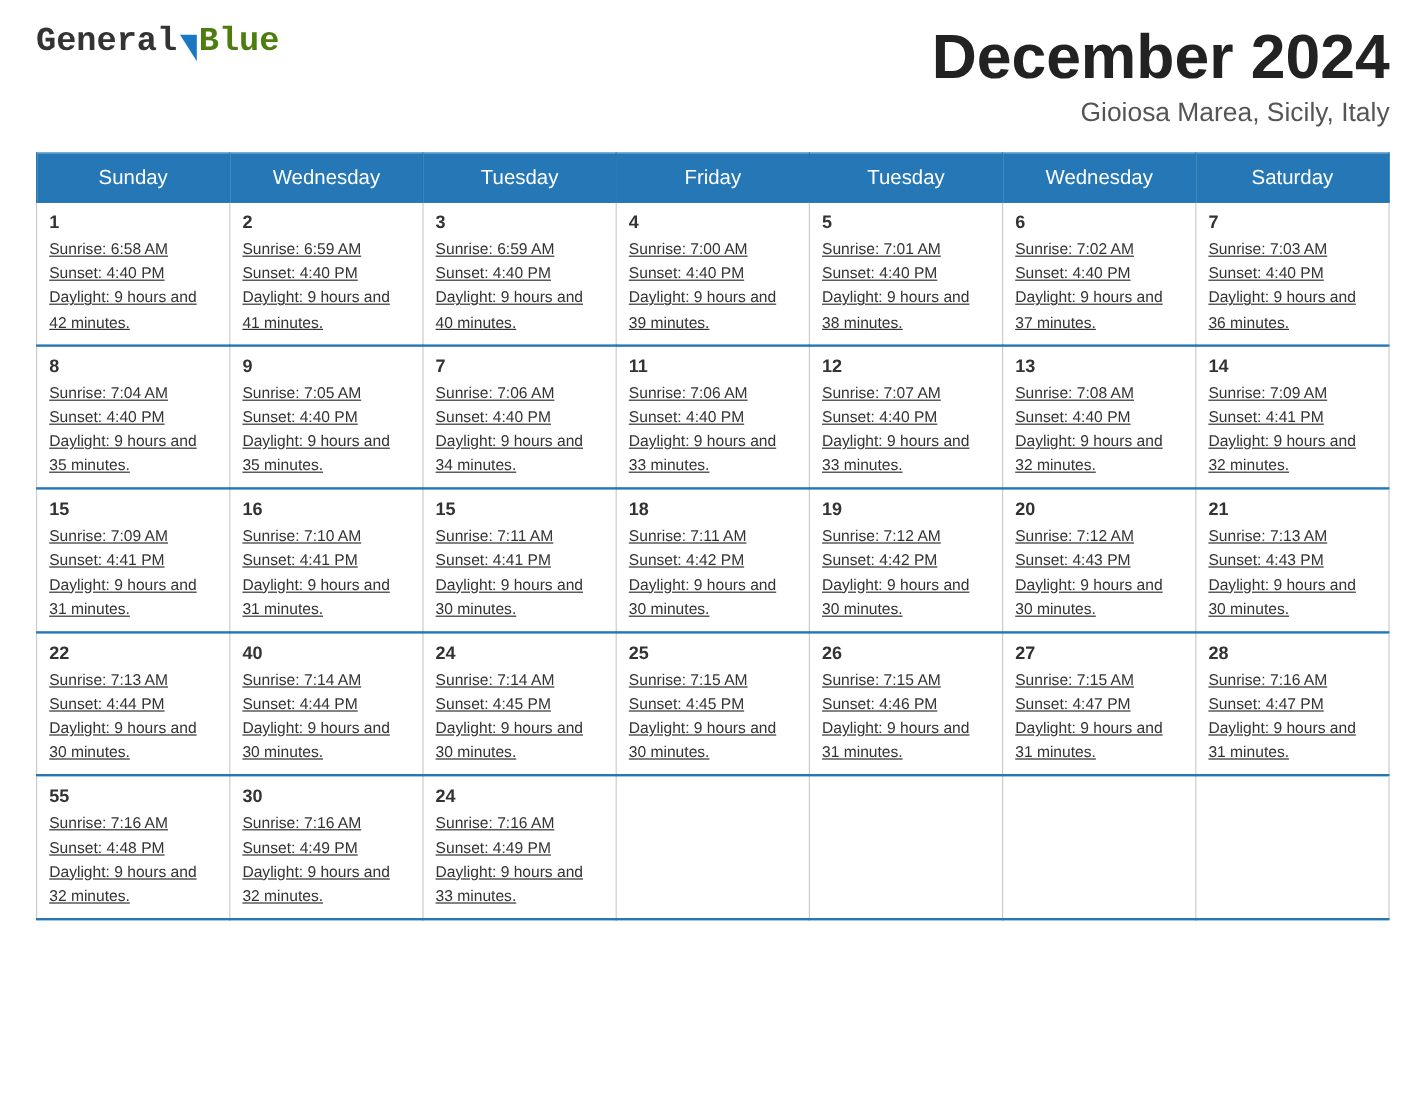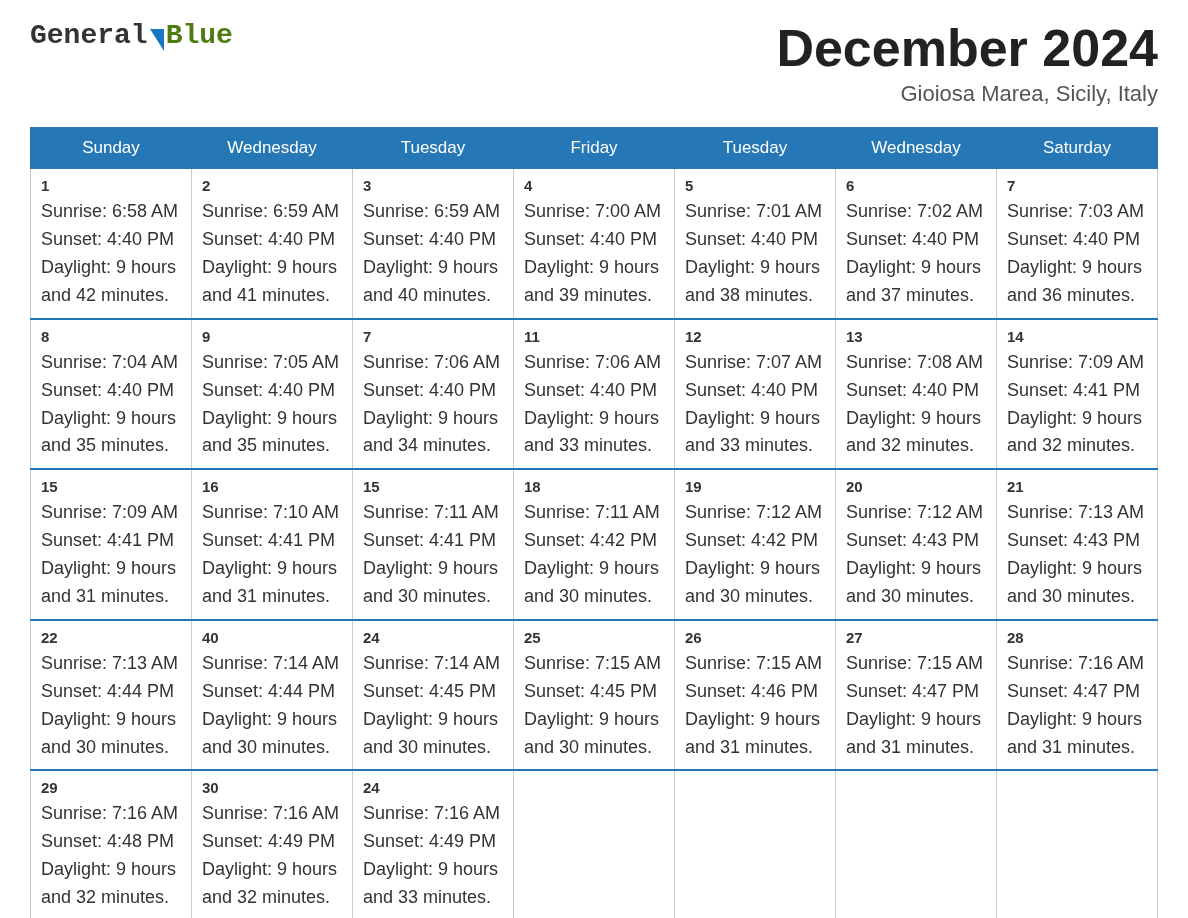--- a/index.html
+++ b/index.html
@@ -86,23 +86,24 @@
     tbody tr {
       border-bottom: 2px solid #2577b5;
     }
     .day-number {
       font-size: 15px;
       font-weight: bold;
       margin-bottom: 4px;
       display: block;
     }
     .day-info {
-      font-size: 18px;
+      font-size: 13px;
       line-height: 1.55;
       color: #333;
+      text-decoration: underline;
     }
     .empty-cell {
       background: #fff;
     }
   </style>
 </head>
 <body>
 
 <div class="header-area">
   <div class="logo-area">
@@ -358,21 +359,21 @@
         <span class="day-number">28</span>
         <div class="day-info">
           Sunrise: 7:16 AM<br>
           Sunset: 4:47 PM<br>
           Daylight: 9 hours and 31 minutes.
         </div>
       </td>
       </tr>
       <tr>
         <td>
-        <span class="day-number">29</span>
+        <span class="day-number">55</span>
         <div class="day-info">
           Sunrise: 7:16 AM<br>
           Sunset: 4:48 PM<br>
           Daylight: 9 hours and 32 minutes.
         </div>
       </td>
         <td>
         <span class="day-number">30</span>
         <div class="day-info">
           Sunrise: 7:16 AM<br>

